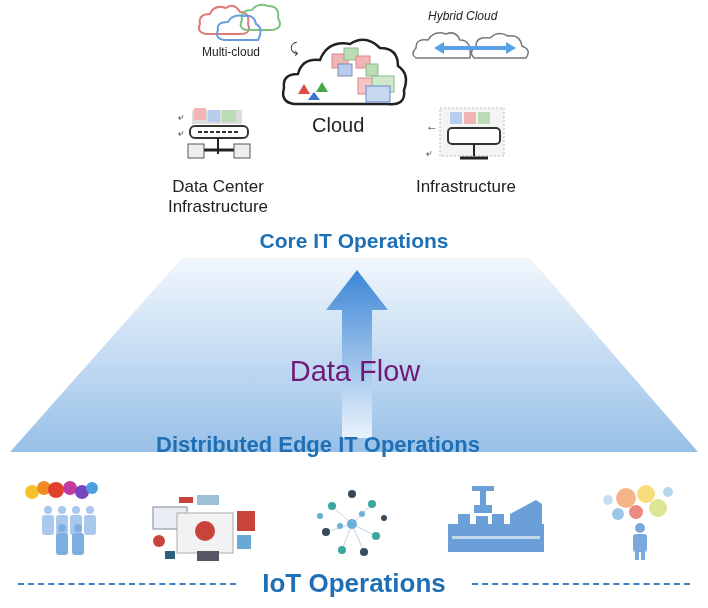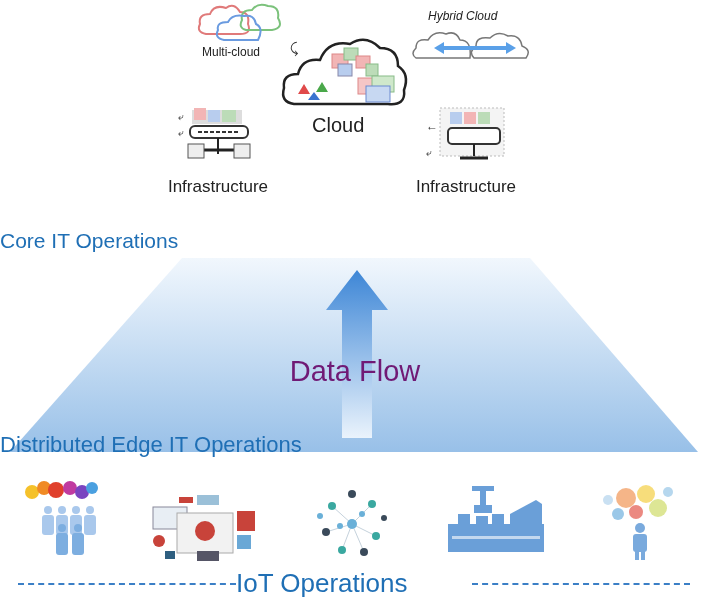--- a/index.html
+++ b/index.html
@@ -1,19 +1,19 @@
 <!DOCTYPE html>
 <html><head>
 <meta charset="utf-8">
 <style>
   html, body { margin:0; padding:0; background:#ffffff; }
   body { width:708px; height:608px; position:relative; overflow:hidden; font-family:"Liberation Sans", sans-serif; }
   .abs { position:absolute; }
   .lbl { color:#222; text-align:center; line-height:1.15; }
-  .blue-title { color:#1f6fb5; font-weight:normal; white-space:nowrap; }
+  .blue-title { color:#1f6fb5; font-weight:bold; text-align:center; white-space:nowrap; }
   svg { position:absolute; overflow:visible; }
 </style>
 </head>
 <body>
 
 <svg width="90" height="40" style="left:196px;top:2px;">
   <path d="M10 32 Q0 30 4 22 Q2 12 14 12 Q18 2 30 6 Q38 0 44 10 Q54 10 52 22 Q56 32 44 32 Z" fill="none" stroke="#e07a7a" stroke-width="2"></path>
   <path d="M50 28 Q42 26 46 18 Q44 8 56 8 Q62 0 72 4 Q84 4 82 16 Q88 26 76 28 Z" fill="none" stroke="#7cc27c" stroke-width="2"></path>
   <path d="M28 38 Q18 36 22 28 Q20 20 32 20 Q36 12 48 14 Q58 12 60 22 Q68 26 62 38 Z" fill="none" stroke="#6a9be0" stroke-width="2"></path>
 </svg>
@@ -53,20 +53,21 @@
   <rect x="12" y="20" width="58" height="12" rx="5" fill="#fff" stroke="#333" stroke-width="2"></rect>
   <line x1="20" y1="26" x2="60" y2="26" stroke="#333" stroke-width="2" stroke-dasharray="4 2"></line>
   <line x1="40" y1="32" x2="40" y2="48" stroke="#222" stroke-width="2"></line>
   <line x1="26" y1="44" x2="56" y2="44" stroke="#222" stroke-width="3"></line>
   <rect x="10" y="38" width="16" height="14" fill="#eee" stroke="#555"></rect>
   <rect x="56" y="38" width="16" height="14" fill="#eee" stroke="#555"></rect>
   <text x="0" y="14" font-size="10" fill="#333">⤶</text>
   <text x="0" y="30" font-size="10" fill="#333">⤶</text>
 </svg>
 <div class="abs lbl" style="left:148px;top:177px;width:140px;font-size:17px;">
+  <div>Data Center</div>
   <div>Infrastructure</div>
 </div>
 
 <svg width="90" height="64" style="left:420px;top:104px;">
   <rect x="20" y="4" width="64" height="48" fill="#f4f4f4" stroke="#bbb" stroke-dasharray="2 2"></rect>
   <rect x="30" y="8" width="12" height="12" fill="#b8cdee"></rect>
   <rect x="44" y="8" width="12" height="12" fill="#f2b5b5"></rect>
   <rect x="58" y="8" width="12" height="12" fill="#bcdcb8"></rect>
   <rect x="28" y="24" width="52" height="16" rx="4" fill="#fff" stroke="#333" stroke-width="2"></rect>
   <line x1="54" y1="40" x2="54" y2="52" stroke="#222" stroke-width="2"></line>

